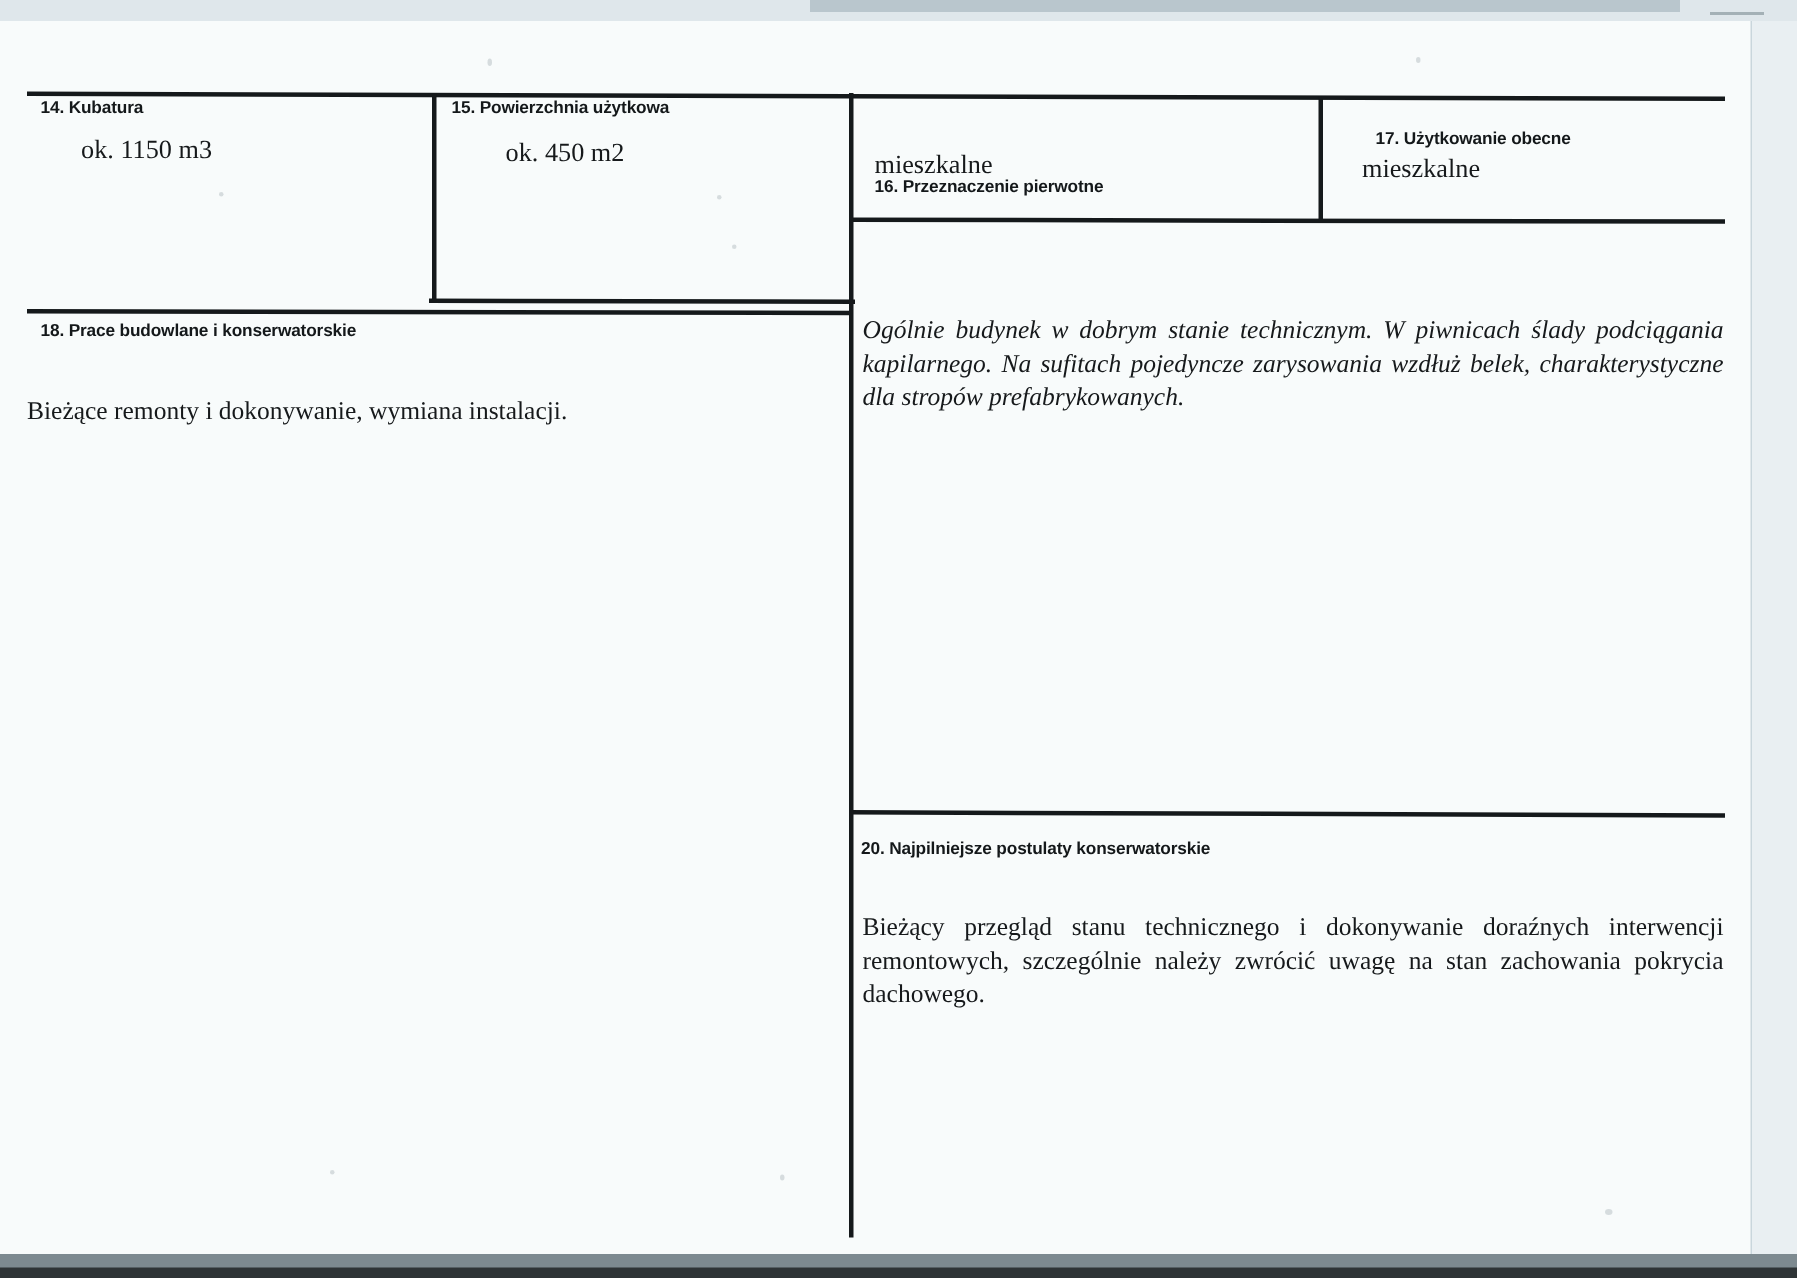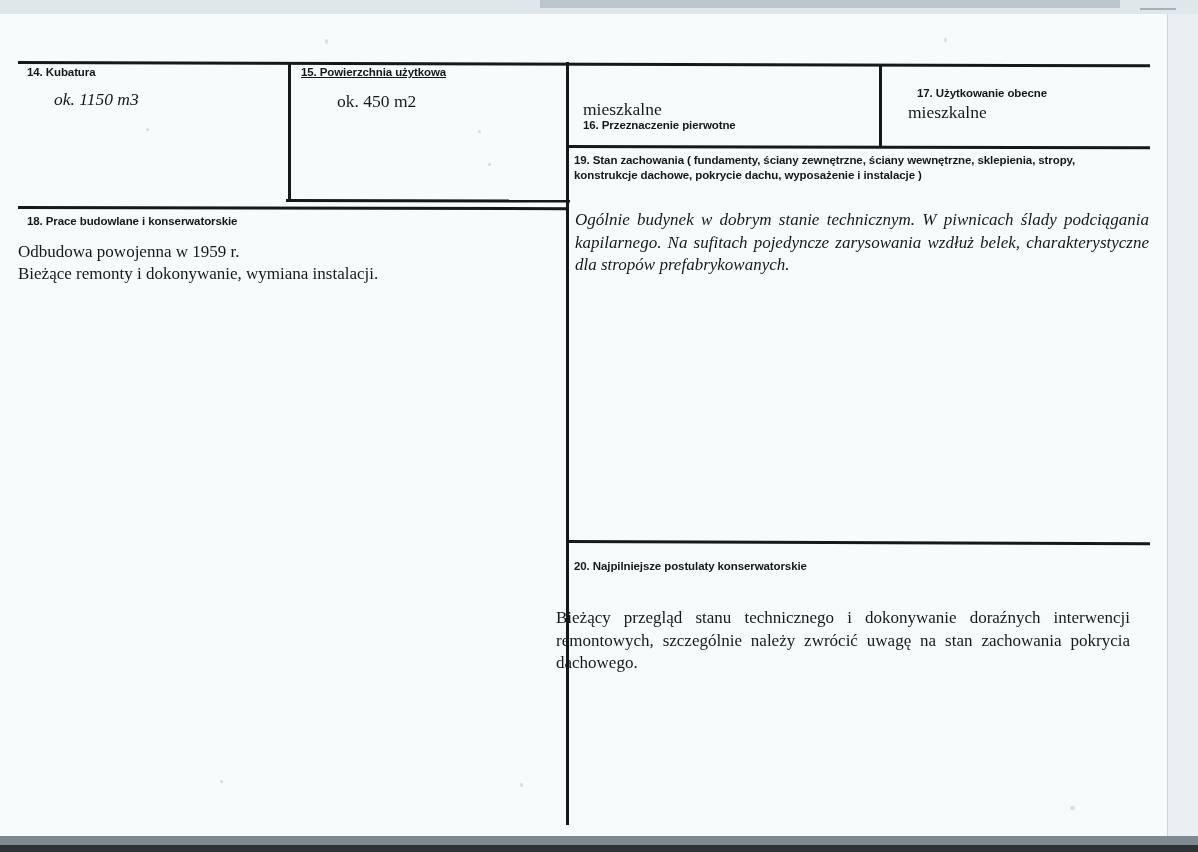--- a/index.html
+++ b/index.html
@@ -168,35 +168,32 @@
 
   <div class="rule-h" style="left:566px; top:540px; width:584px; height:2.5px; transform: rotate(0.22deg);"></div>
 
   <div class="rule-v" style="left:288px; top:62px;  width:2.5px; height:139px;"></div>
 
   <div class="rule-v" style="left:566px; top:62px;  width:2.5px; height:763px;"></div>
 
   <div class="rule-v" style="left:879px; top:64px;  width:2.5px; height:82px;"></div>
 
   <div class="f-label" style="left:27px; top:65px;">14. Kubatura</div>
-  <div class="f-value" style="left:54px; top:89px;font-style:italic;">ok. 1150 m3</div>
+  <div class="f-value" style="left:54px; top:89px;">ok. 1150 m3</div>
 
-  <div class="f-label" style="left:301px; top:65px;text-decoration:underline;">15. Powierzchnia użytkowa</div>
+  <div class="f-label" style="left:301px; top:65px;">15. Powierzchnia użytkowa</div>
   <div class="f-value" style="left:337px; top:91px;">ok. 450 m2</div>
 
   <div class="f-label" style="left:583px; top:74px;margin-top:44px;">16. Przeznaczenie pierwotne</div>
   <div class="f-value" style="left:583px; top:99px;">mieszkalne</div>
 
   <div class="f-label" style="left:917px; top:76px;margin-top:10px;">17. Użytkowanie obecne</div>
   <div class="f-value" style="left:908px; top:102px;">mieszkalne</div>
 
   <div class="f-label" style="left:27px; top:214px;">18. Prace budowlane i konserwatorskie</div>
-  <div class="f-body f-body-left" style="left:18px; top:241px; width:520px;">Odbudowa powojenna w 1959 r.</div>
   <div class="f-body f-body-left" style="left:18px; top:263px; width:520px;">Bieżące remonty i dokonywanie, wymiana instalacji.</div>
 
-  <div class="f-label" style="left:574px; top:153px; width:570px;">19. Stan zachowania ( fundamenty, ściany zewnętrzne, ściany wewnętrzne, sklepienia, stropy,
-     konstrukcje dachowe, pokrycie dachu, wyposażenie i instalacje )</div>
   <div class="f-body" style="left:575px; top:209px; width:574px;font-style:italic;">Ogólnie budynek w dobrym stanie technicznym. W piwnicach ślady podciągania kapilarnego. Na sufitach pojedyncze zarysowania wzdłuż belek, charakterystyczne dla stropów prefabrykowanych.</div>
 
   <div class="f-label" style="left:574px; top:559px;">20. Najpilniejsze postulaty konserwatorskie</div>
-  <div class="f-body" style="left:556px; top:607px; width:574px;">Bieżący przegląd stanu technicznego i dokonywanie doraźnych interwencji remontowych, szczególnie należy zwrócić uwagę na stan zachowania pokrycia dachowego.</div>
+  <div class="f-body" style="left:575px; top:607px; width:574px;">Bieżący przegląd stanu technicznego i dokonywanie doraźnych interwencji remontowych, szczególnie należy zwrócić uwagę na stan zachowania pokrycia dachowego.</div>
 
 </div>
 
 </body></html>

